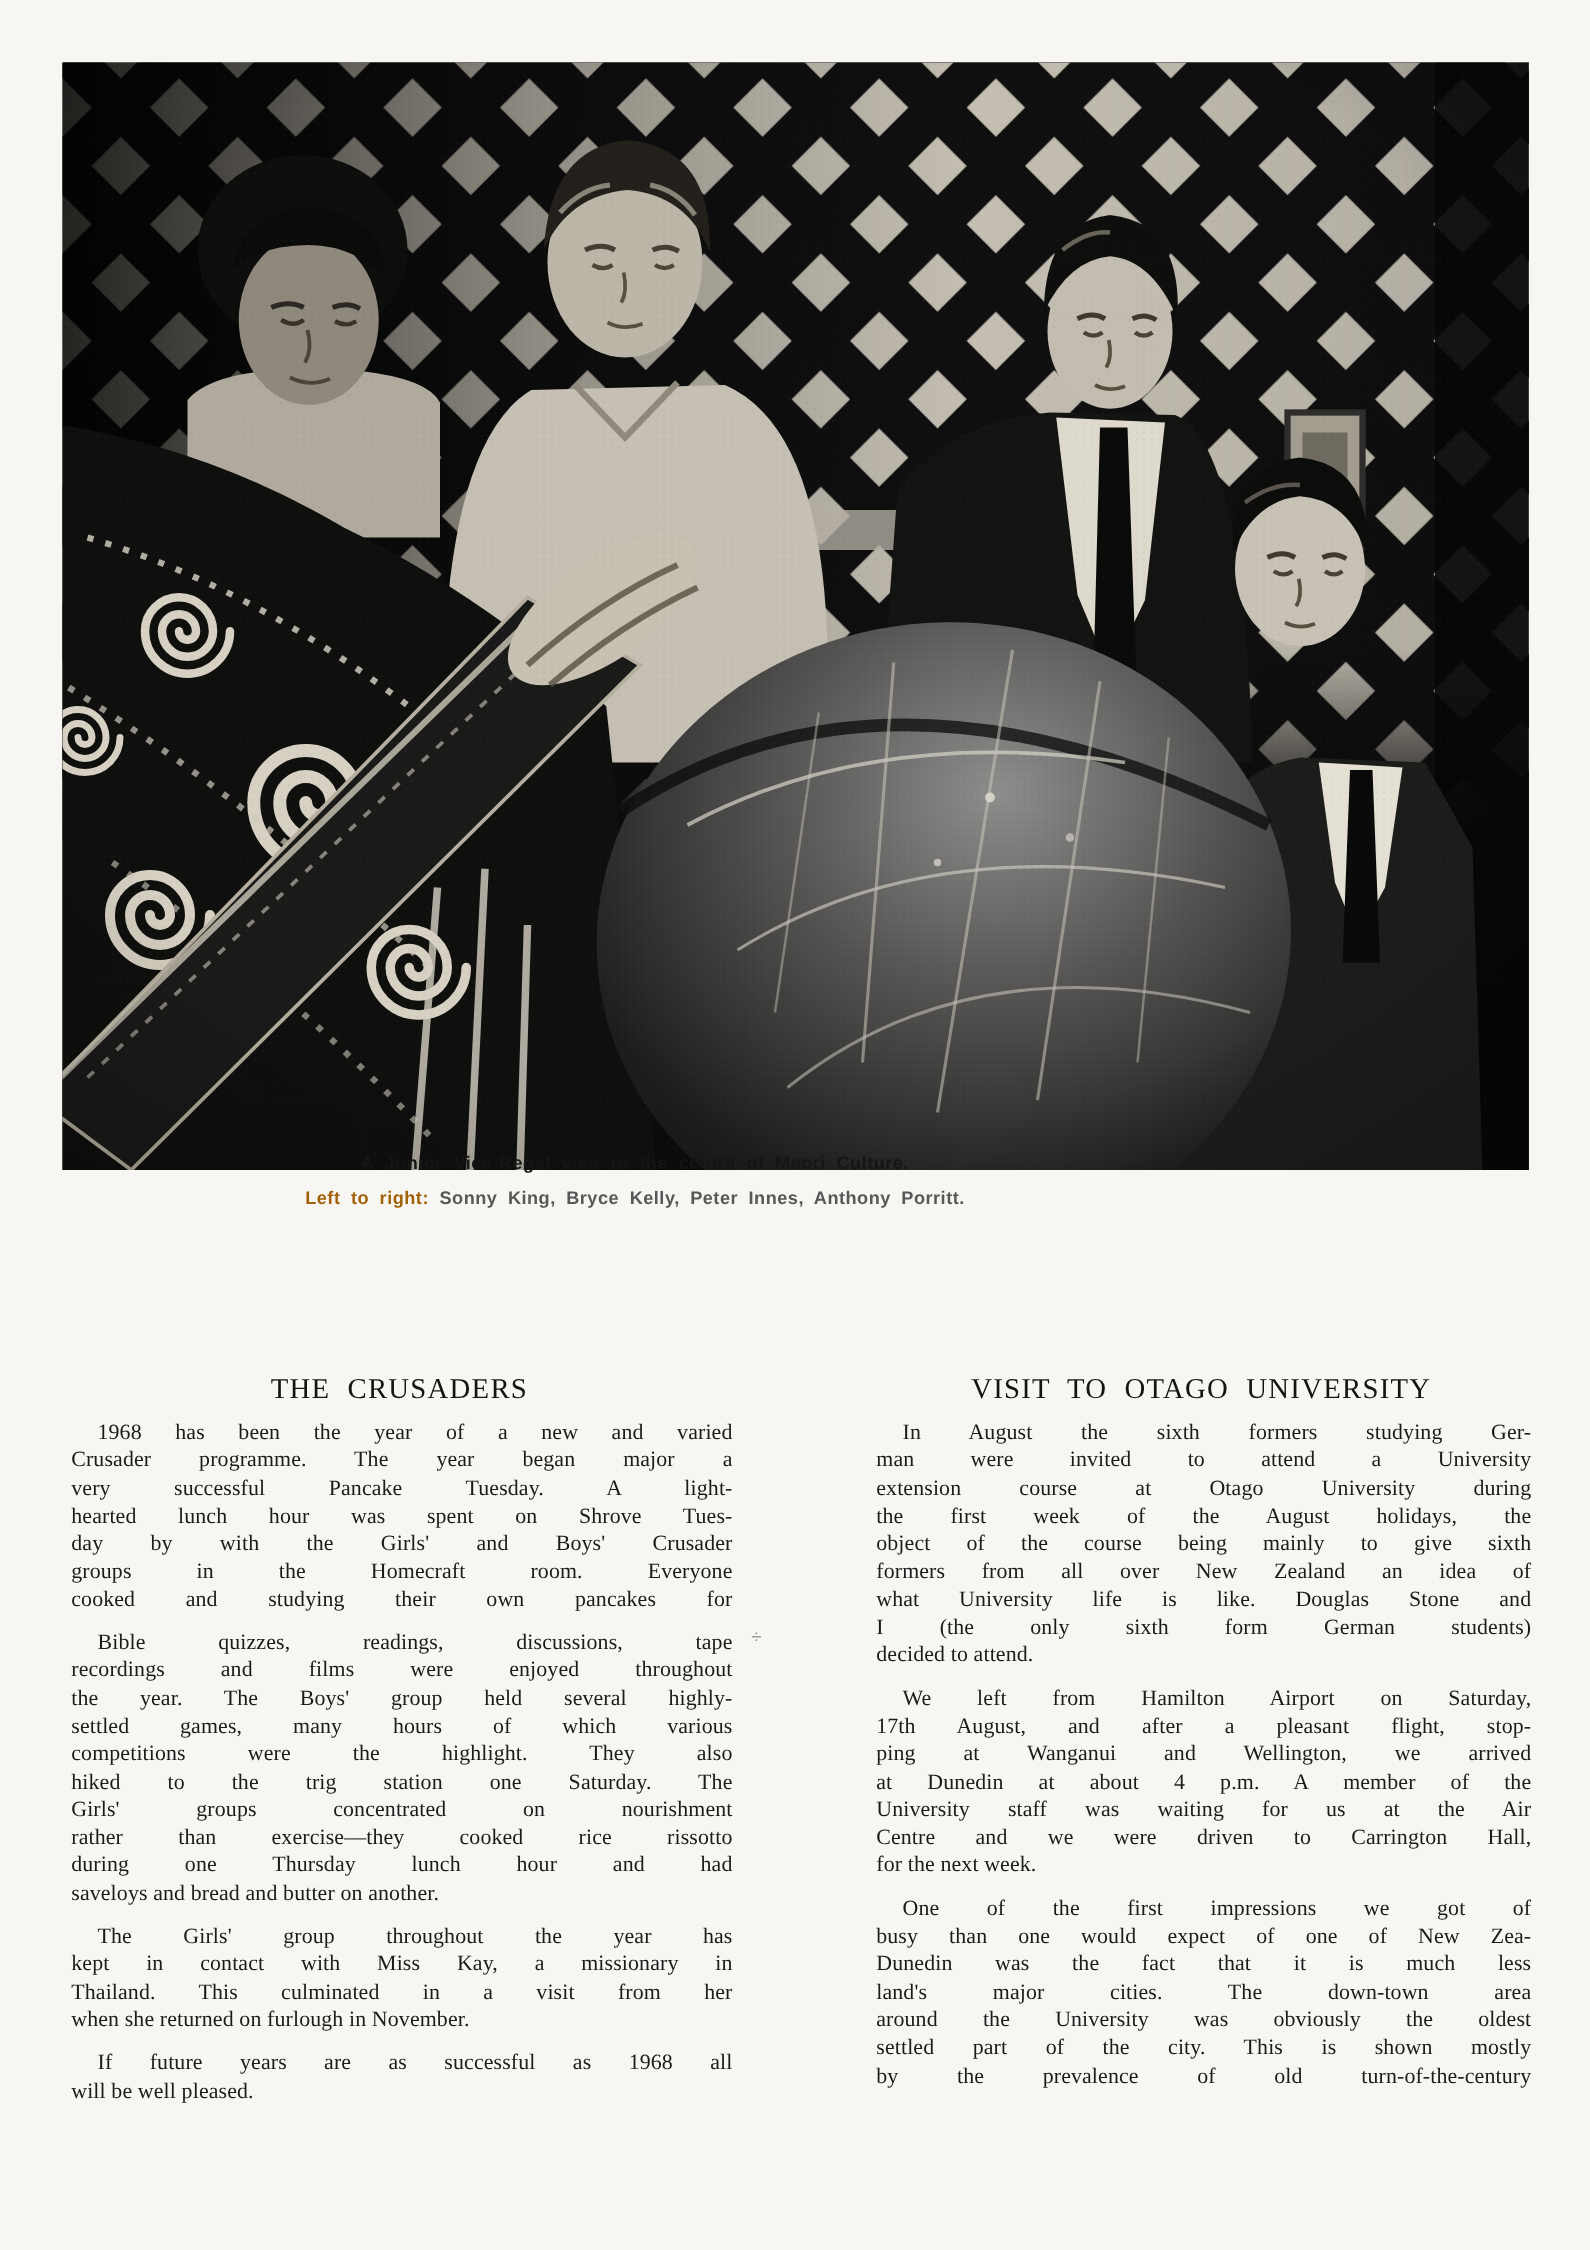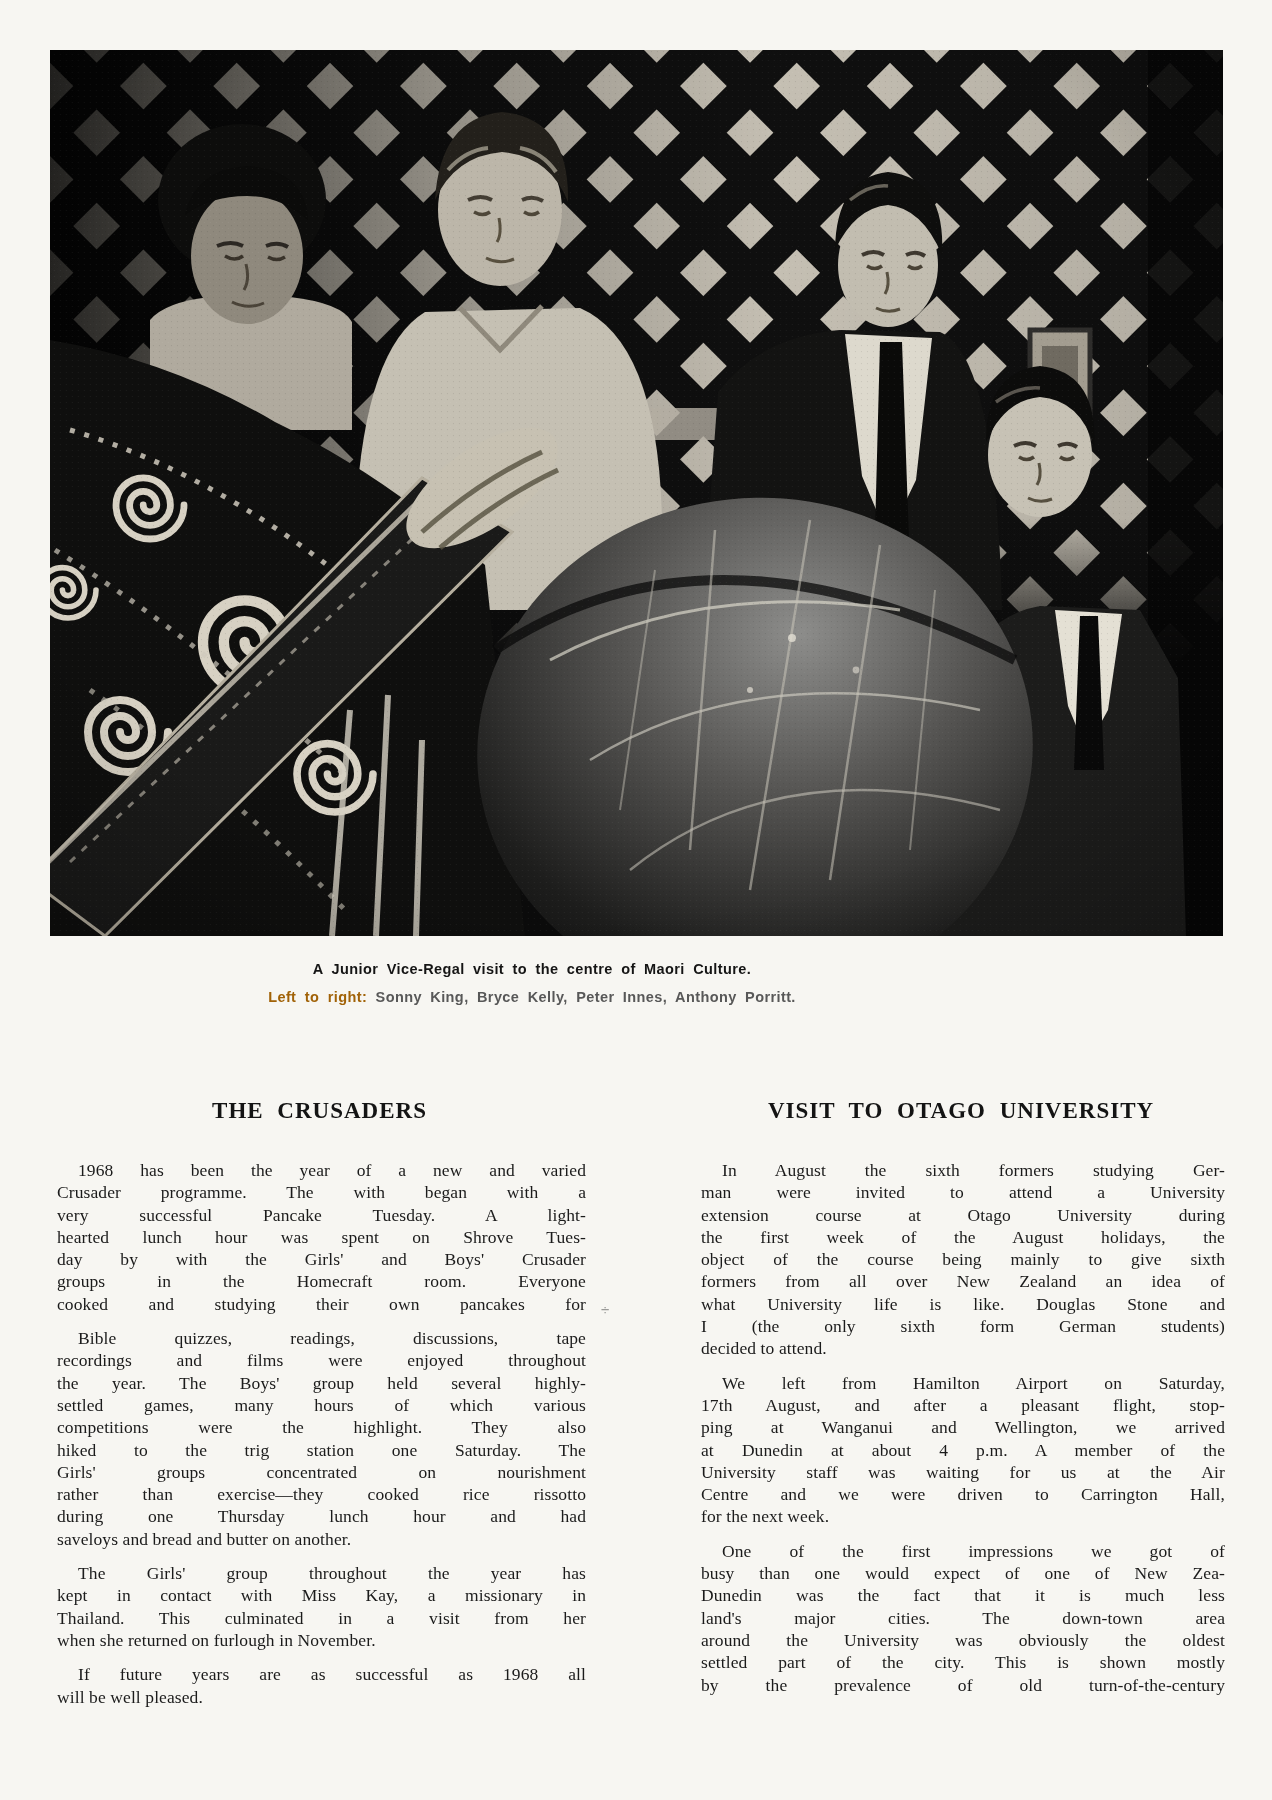--- a/index.html
+++ b/index.html
@@ -14,48 +14,47 @@
   }
   
   .photo-wrap{
     position:absolute;left:50px;top:50px;
     width:1173px;height:886px;
     background:#0b0b0b;
   }
   .photo-wrap svg{display:block;width:100%;height:100%;}
   
   .caption{
-    position:absolute;left:0;top:961px;width:1016px;
+    position:absolute;left:0;top:923px;width:1016px;
     text-align:center;
     font-family:"Liberation Sans", sans-serif;
     font-weight:bold;
     font-size:14.5px;
     letter-spacing:.4px;
     word-spacing:4px;
     color:#151515;
-    margin-left:24px;
   }
   .cap2{margin-top:12px;}
   .cap-label{color:#a16207;}
   .cap-names{color:#585858;}
   
   .artifact{
     position:absolute;left:601px;top:1301px;
     font-family:"Liberation Sans", sans-serif;
     font-size:15px;color:#9a9a98;
   }
   
   .col{position:absolute;top:1098px;}
   .col-left{left:53px;width:533px;}
   .col-right{left:697px;width:528px;}
   .heading{
-    margin:0 0 35px 0;
+    margin:0 0 10px 0;
     text-align:center;
     font-size:23px;
-    font-weight:bold;
+    font-weight:normal;
     letter-spacing:1px;
     word-spacing:7px;
     color:#141414;
   }
   .para{margin:0 0 12px 4px;}
   .line{
     font-size:17.5px;
     line-height:22.3px;
     letter-spacing:.1px;
     text-align:justify;
@@ -208,21 +207,21 @@
     </div>
   </div>
 
   <div class="artifact">÷</div>
 
   <article class="col col-left">
     <h2 class="heading">THE CRUSADERS</h2>
     <div class="paras">
         <div class="para">
           <div class="line first">1968 has been the year of a new and varied</div>
-          <div class="line">Crusader programme. The with began with a</div>
+          <div class="line">Crusader programme. The year began major a</div>
           <div class="line">very successful Pancake Tuesday. A light-</div>
           <div class="line">hearted lunch hour was spent on Shrove Tues-</div>
           <div class="line">day by with the Girls' and Boys' Crusader</div>
           <div class="line">groups in the Homecraft room. Everyone</div>
           <div class="line">cooked and studying their own pancakes for</div>
         </div>
         <div class="para">
           <div class="line first">Bible quizzes, readings, discussions, tape</div>
           <div class="line">recordings and films were enjoyed throughout</div>
           <div class="line">the year. The Boys' group held several highly-</div>

